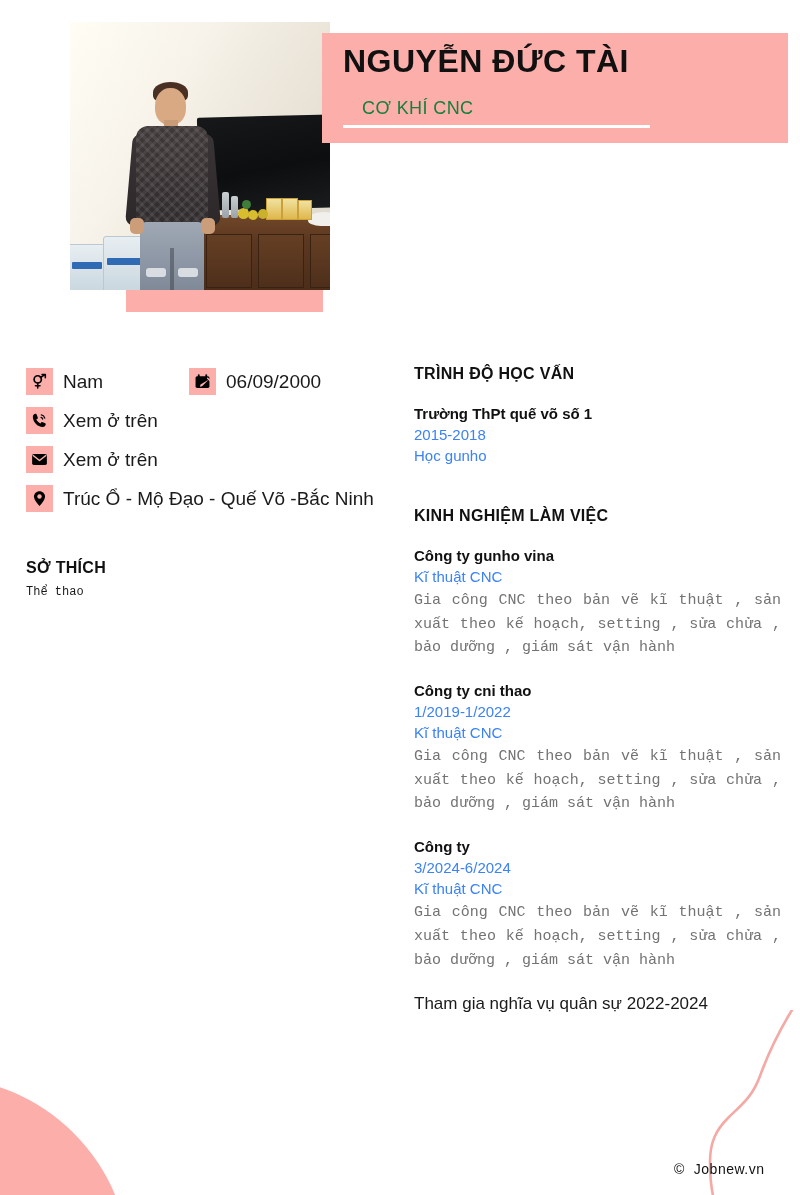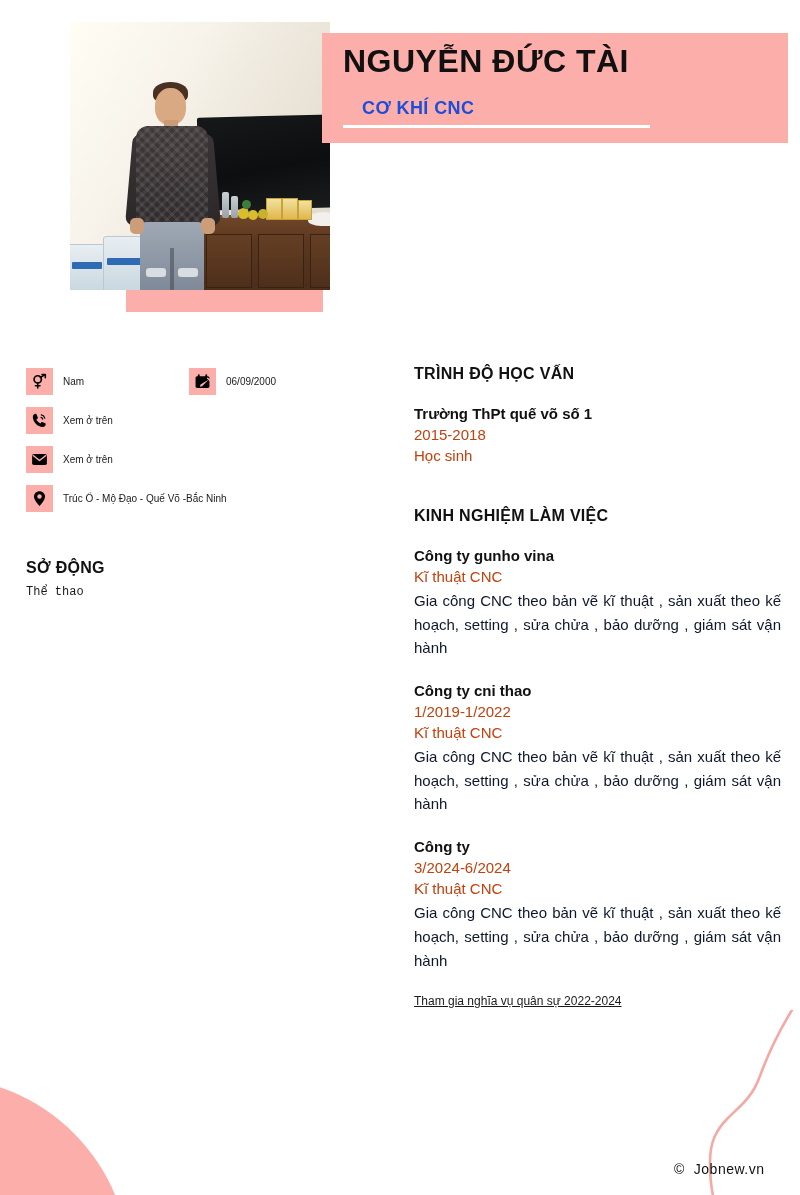--- a/index.html
+++ b/index.html
@@ -254,23 +254,23 @@
     font-weight: bold;
     letter-spacing: 0.5px;
     color: #111111;
     white-space: nowrap;
   }
   .cv-role {
     position: absolute;
     left: 362px;
     top: 98px;
     font-size: 18px;
-    font-weight: bold;
+    font-weight: normal;
     letter-spacing: 0.4px;
-    color: #1d4ed8;
+    color: #15803d;
     white-space: nowrap;
   }
   .role-underline {
     position: absolute;
     left: 343px;
     top: 125px;
     width: 307px;
     height: 3px;
     background: #ffffff;
   }
@@ -304,21 +304,21 @@
     height: 27px;
     background: #fcaeaa;
     display: inline-flex;
     align-items: center;
     justify-content: center;
     flex: 0 0 auto;
   }
   .ico svg { display: block; }
   .contact-text {
     margin-left: 10px;
-    font-size: 10px;
+    font-size: 19px;
     color: #1a1a1a;
     white-space: nowrap;
   }
   .cell-w { width: 130px; }
 
   .section-title-left {
     font-size: 16px;
     font-weight: bold;
     color: #111111;
     letter-spacing: 0.3px;
@@ -345,38 +345,38 @@
     letter-spacing: 0.3px;
   }
   .entry { margin-top: 22px; }
   .entry-title {
     font-size: 15px;
     font-weight: bold;
     color: #111111;
   }
   .entry-line {
     font-size: 15px;
-    color: #c2410c;
+    color: #3b82f6;
     margin-top: 4px;
   }
   .entry-desc {
     font-size: 15px;
-    color: #0f172a;
+    color: #737373;
     margin-top: 4px;
     text-align: justify;
     text-align-last: left;
     line-height: 1.58;
+    font-family: Liberation Mono, monospace;
   }
   .block-gap-lg { margin-top: 43px; }
   .block-gap-xl { margin-top: 52px; }
   .activity-text {
-    font-size: 12px;
+    font-size: 17px;
     color: #1a1a1a;
     margin-top: 22px;
-    text-decoration: underline;
   }
 
   
   .footer-credit {
     position: absolute;
     left: 674px;
     top: 1161px;
     font-size: 14px;
     color: #111111;
     letter-spacing: 0.5px;
@@ -502,31 +502,31 @@
               <path d="M12 1.6 C7.6 1.6 4.2 5 4.2 9.3 C4.2 15 12 22.6 12 22.6 C12 22.6 19.8 15 19.8 9.3 C19.8 5 16.4 1.6 12 1.6 Z" fill="#000"></path>
               <circle cx="12" cy="9.2" r="3.1" fill="#fcaeaa"></circle>
             </svg>
           </span>
           <span class="contact-text">Trúc Ổ - Mộ Đạo - Quế Võ -Bắc Ninh</span>
         </div>
       </div>
 
     </div>
 
-    <div class="section-title-left">SỞ ĐỘNG</div>
+    <div class="section-title-left">SỞ THÍCH</div>
     <div class="hobby-text">Thể thao</div>
   </div>
 
   <div class="right-col">
 
     <div class="section-title">TRÌNH ĐỘ HỌC VẤN</div>
     <div class="entry">
       <div class="entry-title">Trường ThPt quế võ số 1</div>
       <div class="entry-line">2015-2018</div>
-      <div class="entry-line">Học sinh</div>
+      <div class="entry-line">Học gunho</div>
     </div>
 
     <div class="section-title block-gap-lg">KINH NGHIỆM LÀM VIỆC</div>
 
     <div class="entry">
       <div class="entry-title">Công ty gunho vina</div>
       <div class="entry-line">Kĩ thuật CNC</div>
       <div class="entry-desc">Gia công CNC theo bản vẽ kĩ thuật , sản xuất theo kế hoạch, setting , sửa chửa , bảo dưỡng  , giám sát vận hành</div>
     </div>
 

